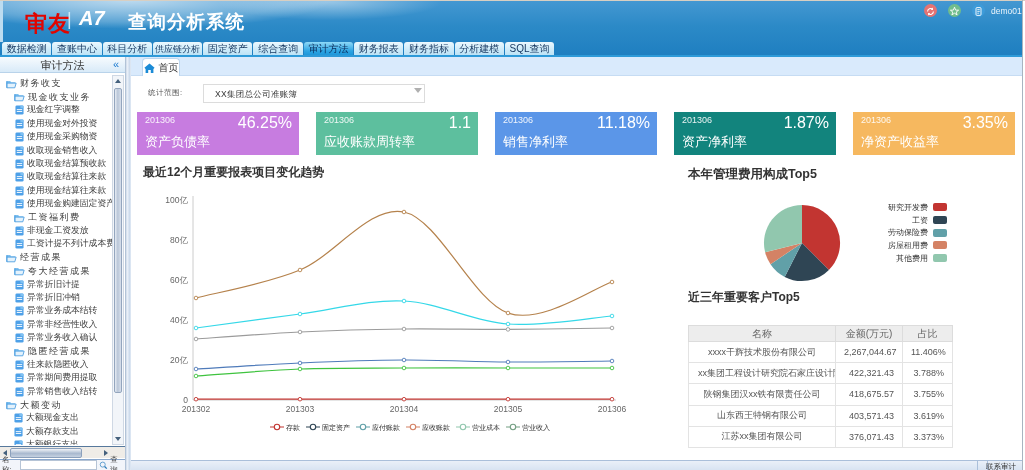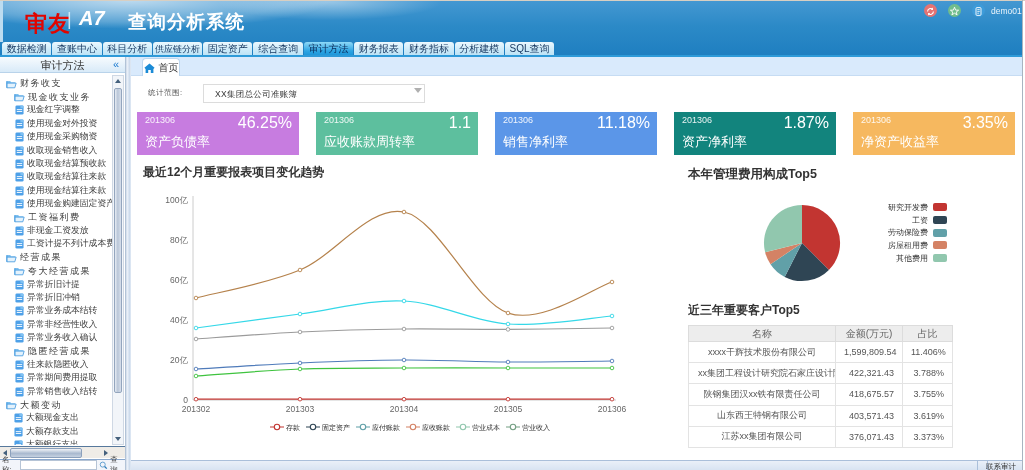--- a/index.html
+++ b/index.html
@@ -406,21 +406,21 @@
         <span class="abs cval">1.87%</span>
         <span class="abs clabel">资产净利率</span>
       </div>
   <div class="abs card" style="left:722px;background:#f6b85f;">
         <span class="abs cdate">201306</span>
         <span class="abs cval">3.35%</span>
         <span class="abs clabel">净资产收益率</span>
       </div>
   <div class="abs ctitle" style="left:12px;top:107px;">最近12个月重要报表项目变化趋势</div>
   <div class="abs ctitle" style="left:557px;top:109px;font-size:12.5px;">本年管理费用构成Top5</div>
-  <div class="abs ctitle" style="left:557px;top:245px;">近三年重要客户Top5</div>
+  <div class="abs ctitle" style="left:557px;top:232px;">近三年重要客户Top5</div>
   <svg class="abs" id="linechart" style="left:9px;top:128px;" width="510" height="260" viewBox="0 0 510 260">
 <path d="M53,11 V215 H476" fill="none" stroke="#ccc" stroke-width="1"></path>
 <text x="48" y="18" font-size="8.5" fill="#666" text-anchor="end">100亿</text>
 <text x="48" y="58" font-size="8.5" fill="#666" text-anchor="end">80亿</text>
 <text x="48" y="98" font-size="8.5" fill="#666" text-anchor="end">60亿</text>
 <text x="48" y="138" font-size="8.5" fill="#666" text-anchor="end">40亿</text>
 <text x="48" y="178" font-size="8.5" fill="#666" text-anchor="end">20亿</text>
 <text x="48" y="218" font-size="8.5" fill="#666" text-anchor="end">0</text>
 <text x="56" y="227" font-size="8.5" fill="#666" text-anchor="middle">201302</text>
 <text x="160" y="227" font-size="8.5" fill="#666" text-anchor="middle">201303</text>
@@ -513,21 +513,21 @@
 </div>
   <table class="abs" id="custtbl" style="left:557px;top:268px;">
   <tbody>
           <tr>
             <th style="width:147px;">名称</th>
             <th style="width:67px;">金额(万元)</th>
             <th style="width:50px;">占比</th>
           </tr>
   <tr>
             <td class="nm">xxxx干辉技术股份有限公司</td>
-            <td class="num">1,599,809.54</td>
+            <td class="num">2,267,044.67</td>
             <td class="num">11.406%</td>
           </tr>
   <tr>
             <td class="nm">xx集团工程设计研究院石家庄设计院</td>
             <td class="num">422,321.43</td>
             <td class="num">3.788%</td>
           </tr>
   <tr>
             <td class="nm">陕钢集团汉xx铁有限责任公司</td>
             <td class="num">418,675.57</td>

